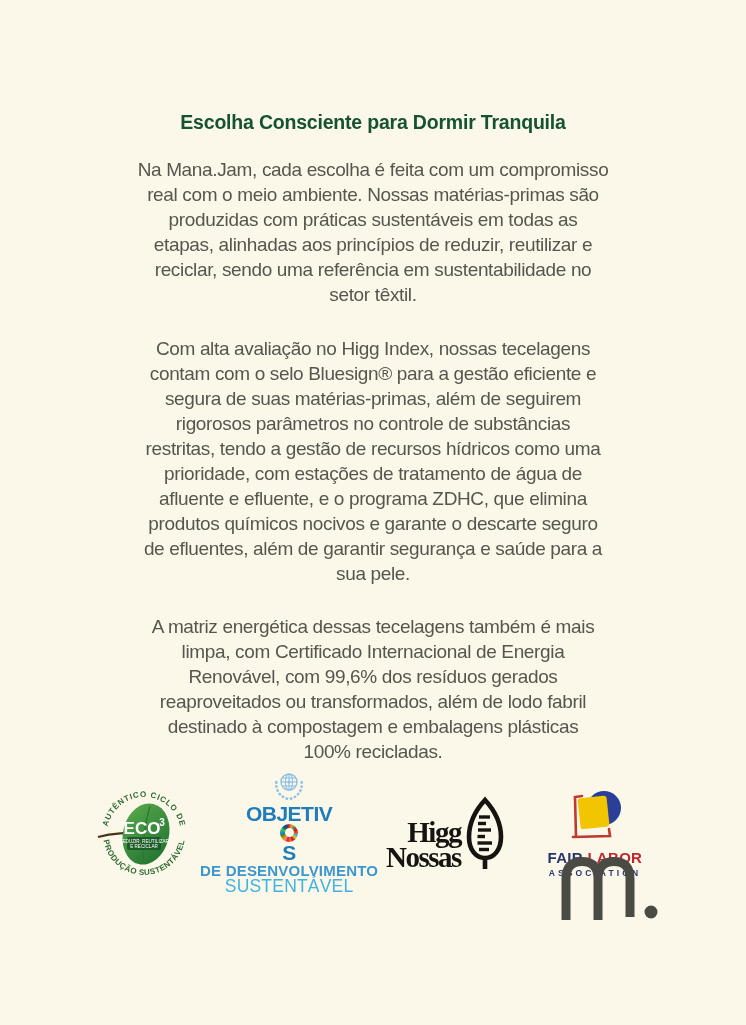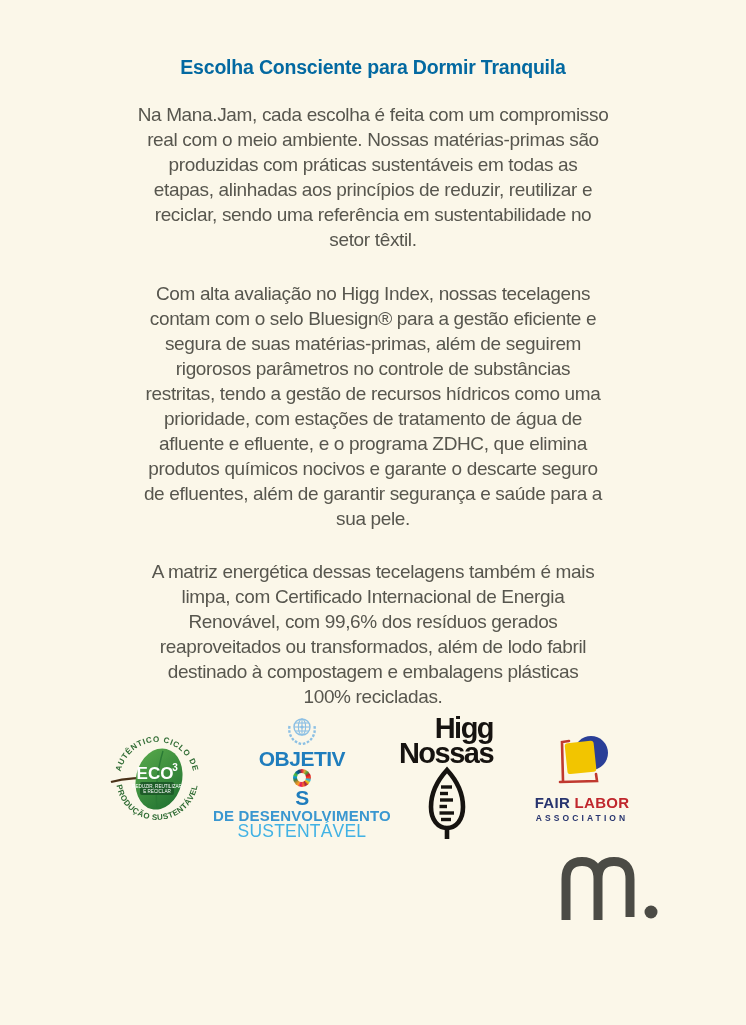--- a/index.html
+++ b/index.html
@@ -2,22 +2,22 @@
 <html><head>
 <meta charset="utf-8">
 <style>
   html,body{margin:0;padding:0;}
   body{background:#fbf7e9;font-family:"Liberation Sans",sans-serif;}
   .page{
     position:relative;width:746px;height:1025px;margin:0 auto;
     background:#fbf7e9;overflow:hidden;color:#57564e;
   }
   .title{
-    margin:0;padding-top:56px;text-align:center;
-    font-size:19.5px;line-height:23px;font-weight:700;color:#0369a1;
+    margin:0;padding-top:111px;text-align:center;
+    font-size:19.5px;line-height:23px;font-weight:700;color:#14532d;
     letter-spacing:-0.2px;
   }
   .para{
     margin:4px auto;width:640px;text-align:center;white-space:pre-line;
     font-size:19px;line-height:25px;color:#57564e;letter-spacing:-0.35px;
   }
   .para.p1{margin-top:23px;}
   .para.p2{margin-top:29px;}
   .para.p3{margin-top:28px;}
 
@@ -38,21 +38,21 @@
       #fcc30b,#a21942,#fd6925,#dd1367,#fd9d24,#bf8b2e,#3f7e44,#0a97d9,#56c02b,
       #00689d,#19486a,#e5243b);}
   .sdg .wheel::after{content:"";position:absolute;inset:4.5px;background:#fbf7e9;
     border-radius:50%;}
   .sdg .l2{font-weight:700;font-size:15px;letter-spacing:0.2px;color:#3a97d0;
     line-height:13px;margin-top:1px;white-space:nowrap;}
   .sdg .l3{font-weight:400;font-size:17.5px;letter-spacing:0.2px;color:#41b2e4;
     line-height:19px;}
 
   
-  .higg{flex-direction:column;align-items:center;}
+  .higg{flex-direction:row;align-items:flex-end;font-family:Liberation Serif, serif;}
   .higg .words{text-align:right;font-weight:700;font-size:29px;line-height:25px;
     letter-spacing:-1.5px;color:#161310;}
   .higg svg{margin-left:3px;}
 
   
   .fla{width:110px;}
   .fla .names{margin-top:4px;font-size:15px;font-weight:600;letter-spacing:0.3px;
     white-space:nowrap;}
   .fla .fair{color:#28356f;}
   .fla .labor{color:#c0272d;}

